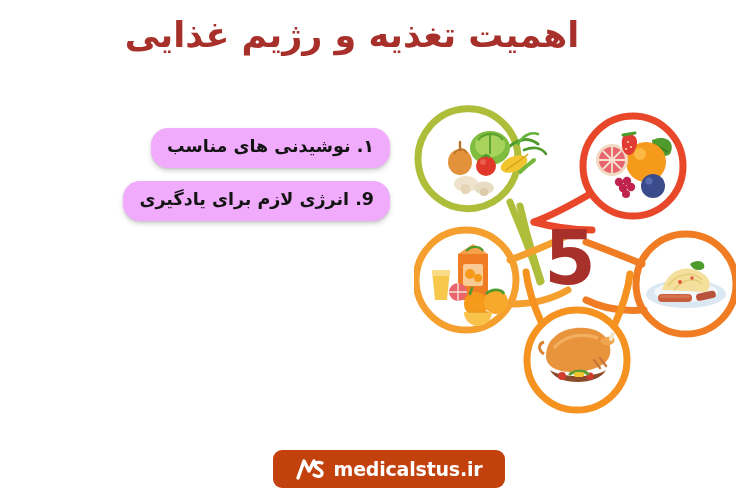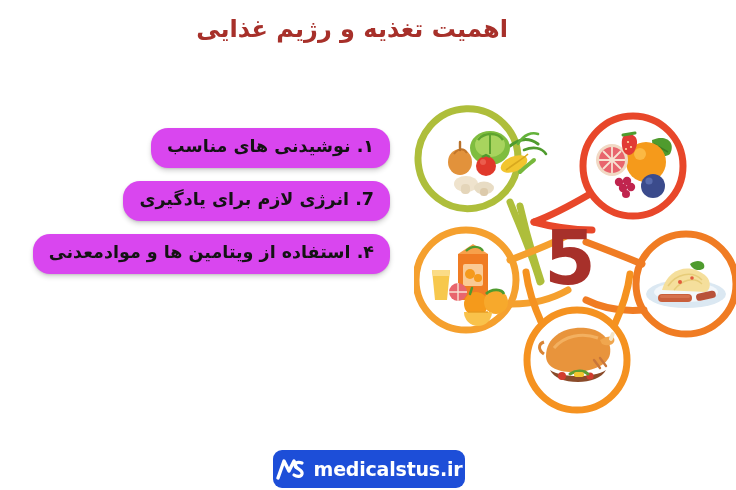--- a/index.html
+++ b/index.html
@@ -17,41 +17,41 @@
   }
 
   
   .page-title {
     position: absolute;
     top: 14px;
     left: 0;
     width: 704px;
     text-align: center;
     font-family: "DejaVu Sans", "Liberation Sans", sans-serif;
-    font-size: 24px;
+    font-size: 35px;
     font-weight: bold;
     color: #a7302a;
     direction: rtl;
     letter-spacing: 0px;
     line-height: 1.25;
   }
 
   
   .pill-list {
     position: absolute;
     top: 128px;
     right: 346px;           
     width: 392px;
     display: flex;
     flex-direction: column;
     align-items: flex-start; 
     gap: 13px;
   }
   .pill {
-    background: #d946ef;
+    background: #f0abfc;
     border-radius: 17px;
     box-shadow: 0 3px 5px rgba(0,0,0,0.16), 0 1px 2px rgba(0,0,0,0.10);
     padding: 7px 16px 9px 16px;
     direction: rtl;
     text-align: right;
     font-size: 17.5px;
     font-weight: bold;
     color: #131313;
     white-space: nowrap;
     line-height: 1.45;
@@ -90,23 +90,23 @@
     color: #a7302a;
     line-height: 1;
     transform: translate(-5px, -2px);
   }
 
   
   .brand-badge {
     position: absolute;
     left: 273px;
     top: 450px;
-    width: 192px;
+    width: 232px;
     height: 38px;
-    background: #1d4ed8;
+    background: #c2410c;
     border-radius: 9px;
     display: flex;
     flex-direction: row-reverse;
     align-items: center;
     justify-content: center;
     gap: 8px;
     direction: ltr;
   }
   .brand-badge .brand-text {
     font-family: "DejaVu Sans", "Liberation Sans", sans-serif;
@@ -126,27 +126,24 @@
 
 <div class="page-title">اهمیت تغذیه و رژیم غذایی</div>
 
 <div class="pill-list">
 
   <div class="pill">
     <span>۱. نوشیدنی های مناسب</span>
   </div>
 
   <div class="pill">
-    <span>7. انرژی لازم برای یادگیری</span>
+    <span>9. انرژی لازم برای یادگیری</span>
   </div>
 
 
-  <div class="pill">
-    <span>۴. استفاده از ویتامین ها و موادمعدنی</span>
-  </div>
 
 
 </div>
 
 <div class="graphic">
   <svg width="322" height="312" viewBox="0 0 322 312" xmlns="http://www.w3.org/2000/svg">
 
     <g transform="translate(0,0)">
       <path d="M104,56
                A50,50 0 1 0 62,104

